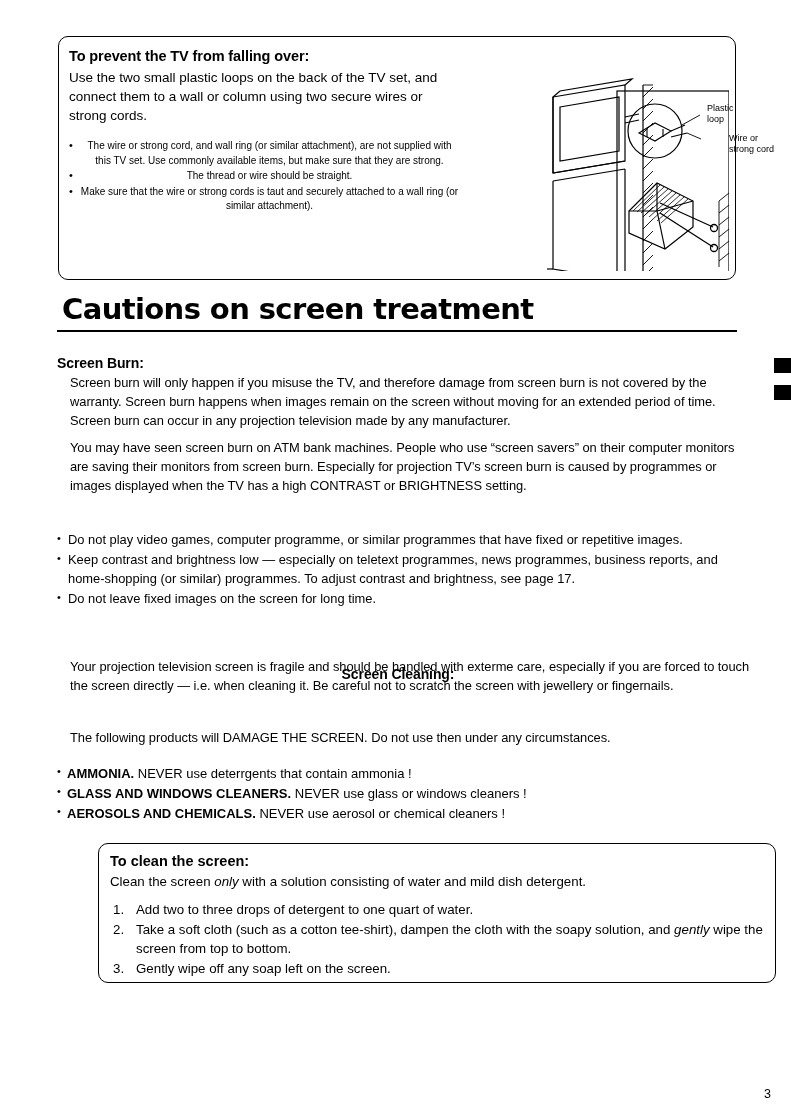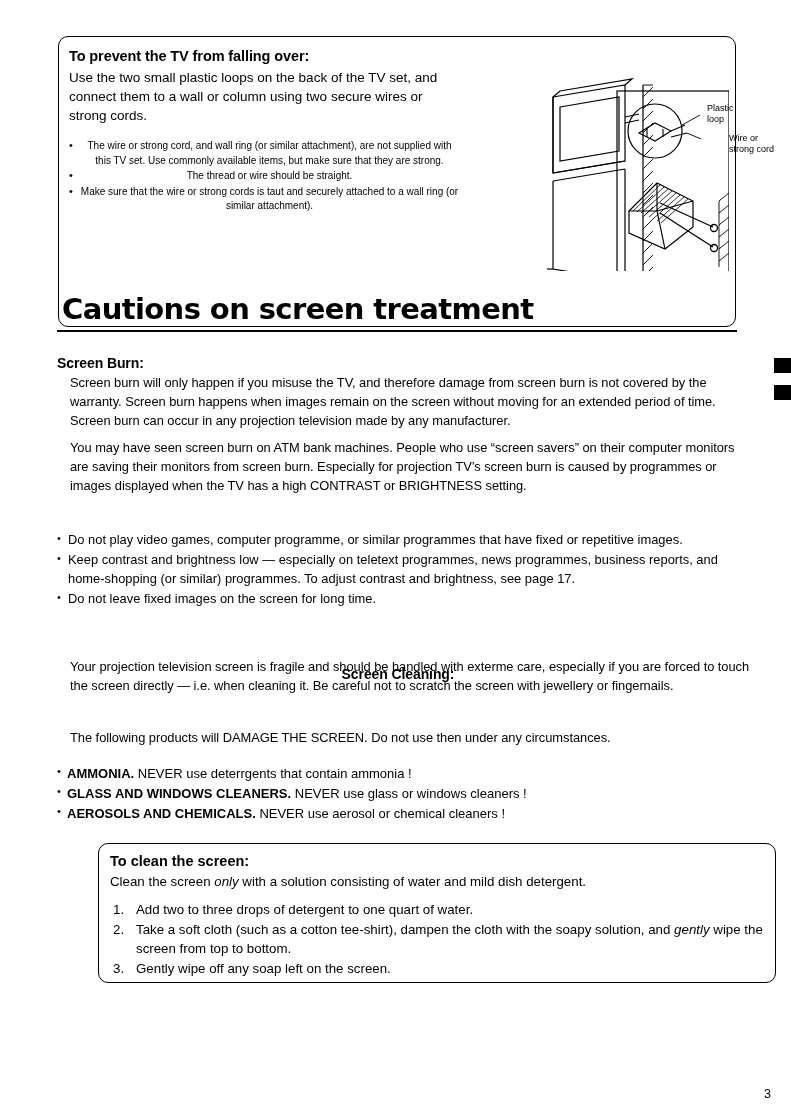--- a/index.html
+++ b/index.html
@@ -20,21 +20,21 @@
     position: absolute;
     inset: 0;
   }
 
   
   .box-prevent {
     position: absolute;
     left: 58px;
     top: 36px;
     width: 678px;
-    height: 291px;
+    height: 244px;
     border: 1.6px solid #000;
     border-radius: 10px;
     box-sizing: border-box;
   }
   .prevent-text {
     position: absolute;
     left: 10px;
     top: 10px;
     width: 390px;
   }

